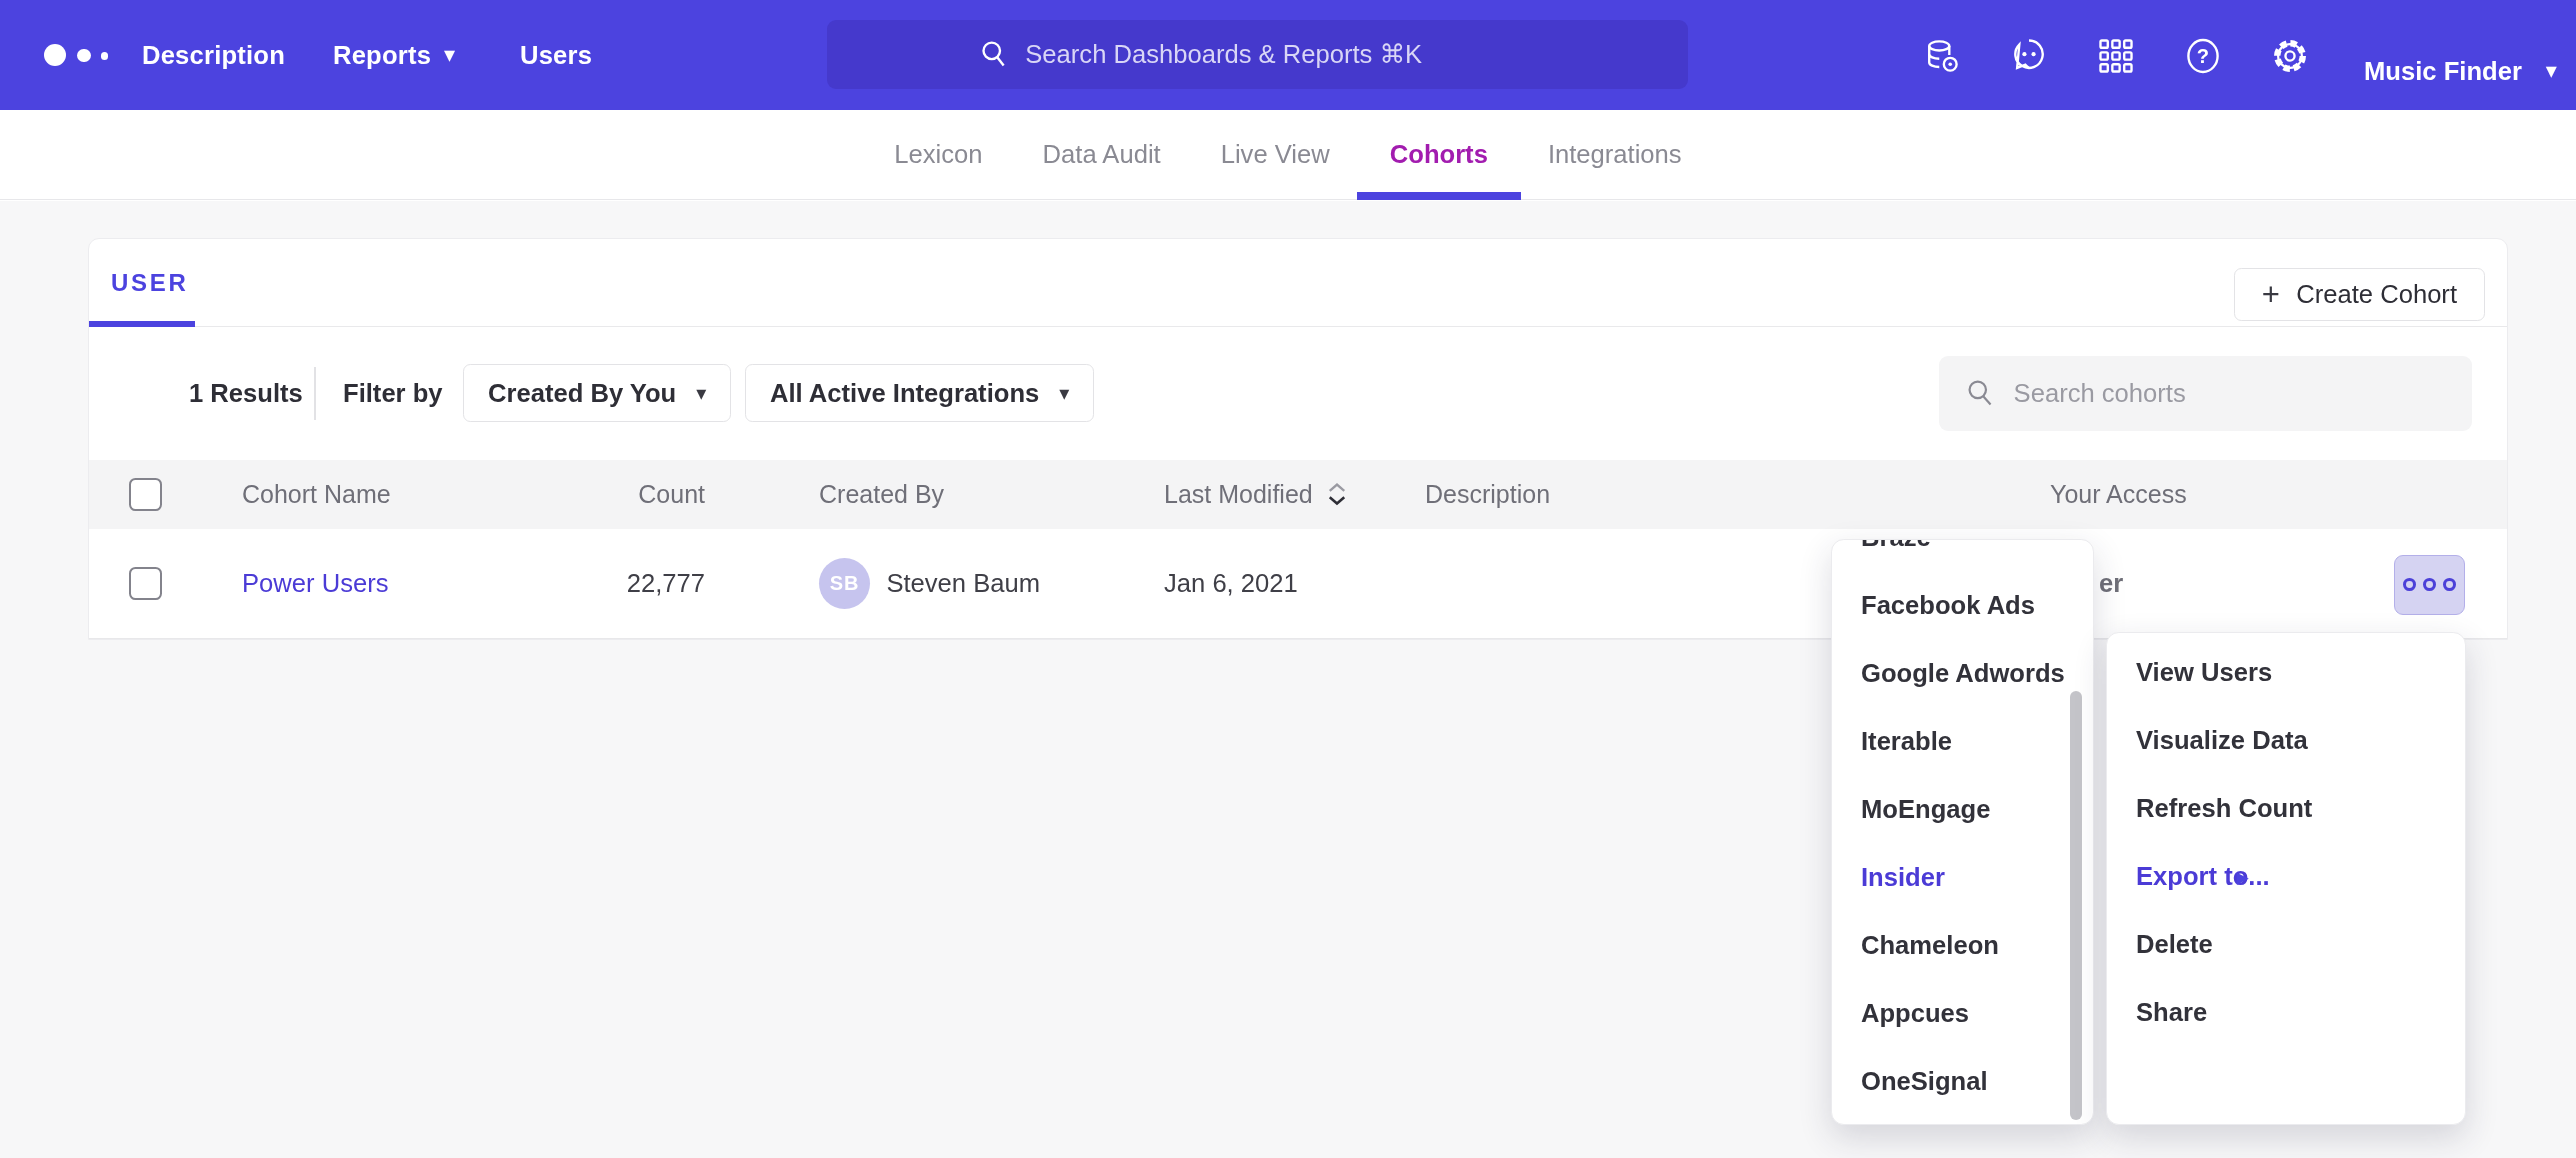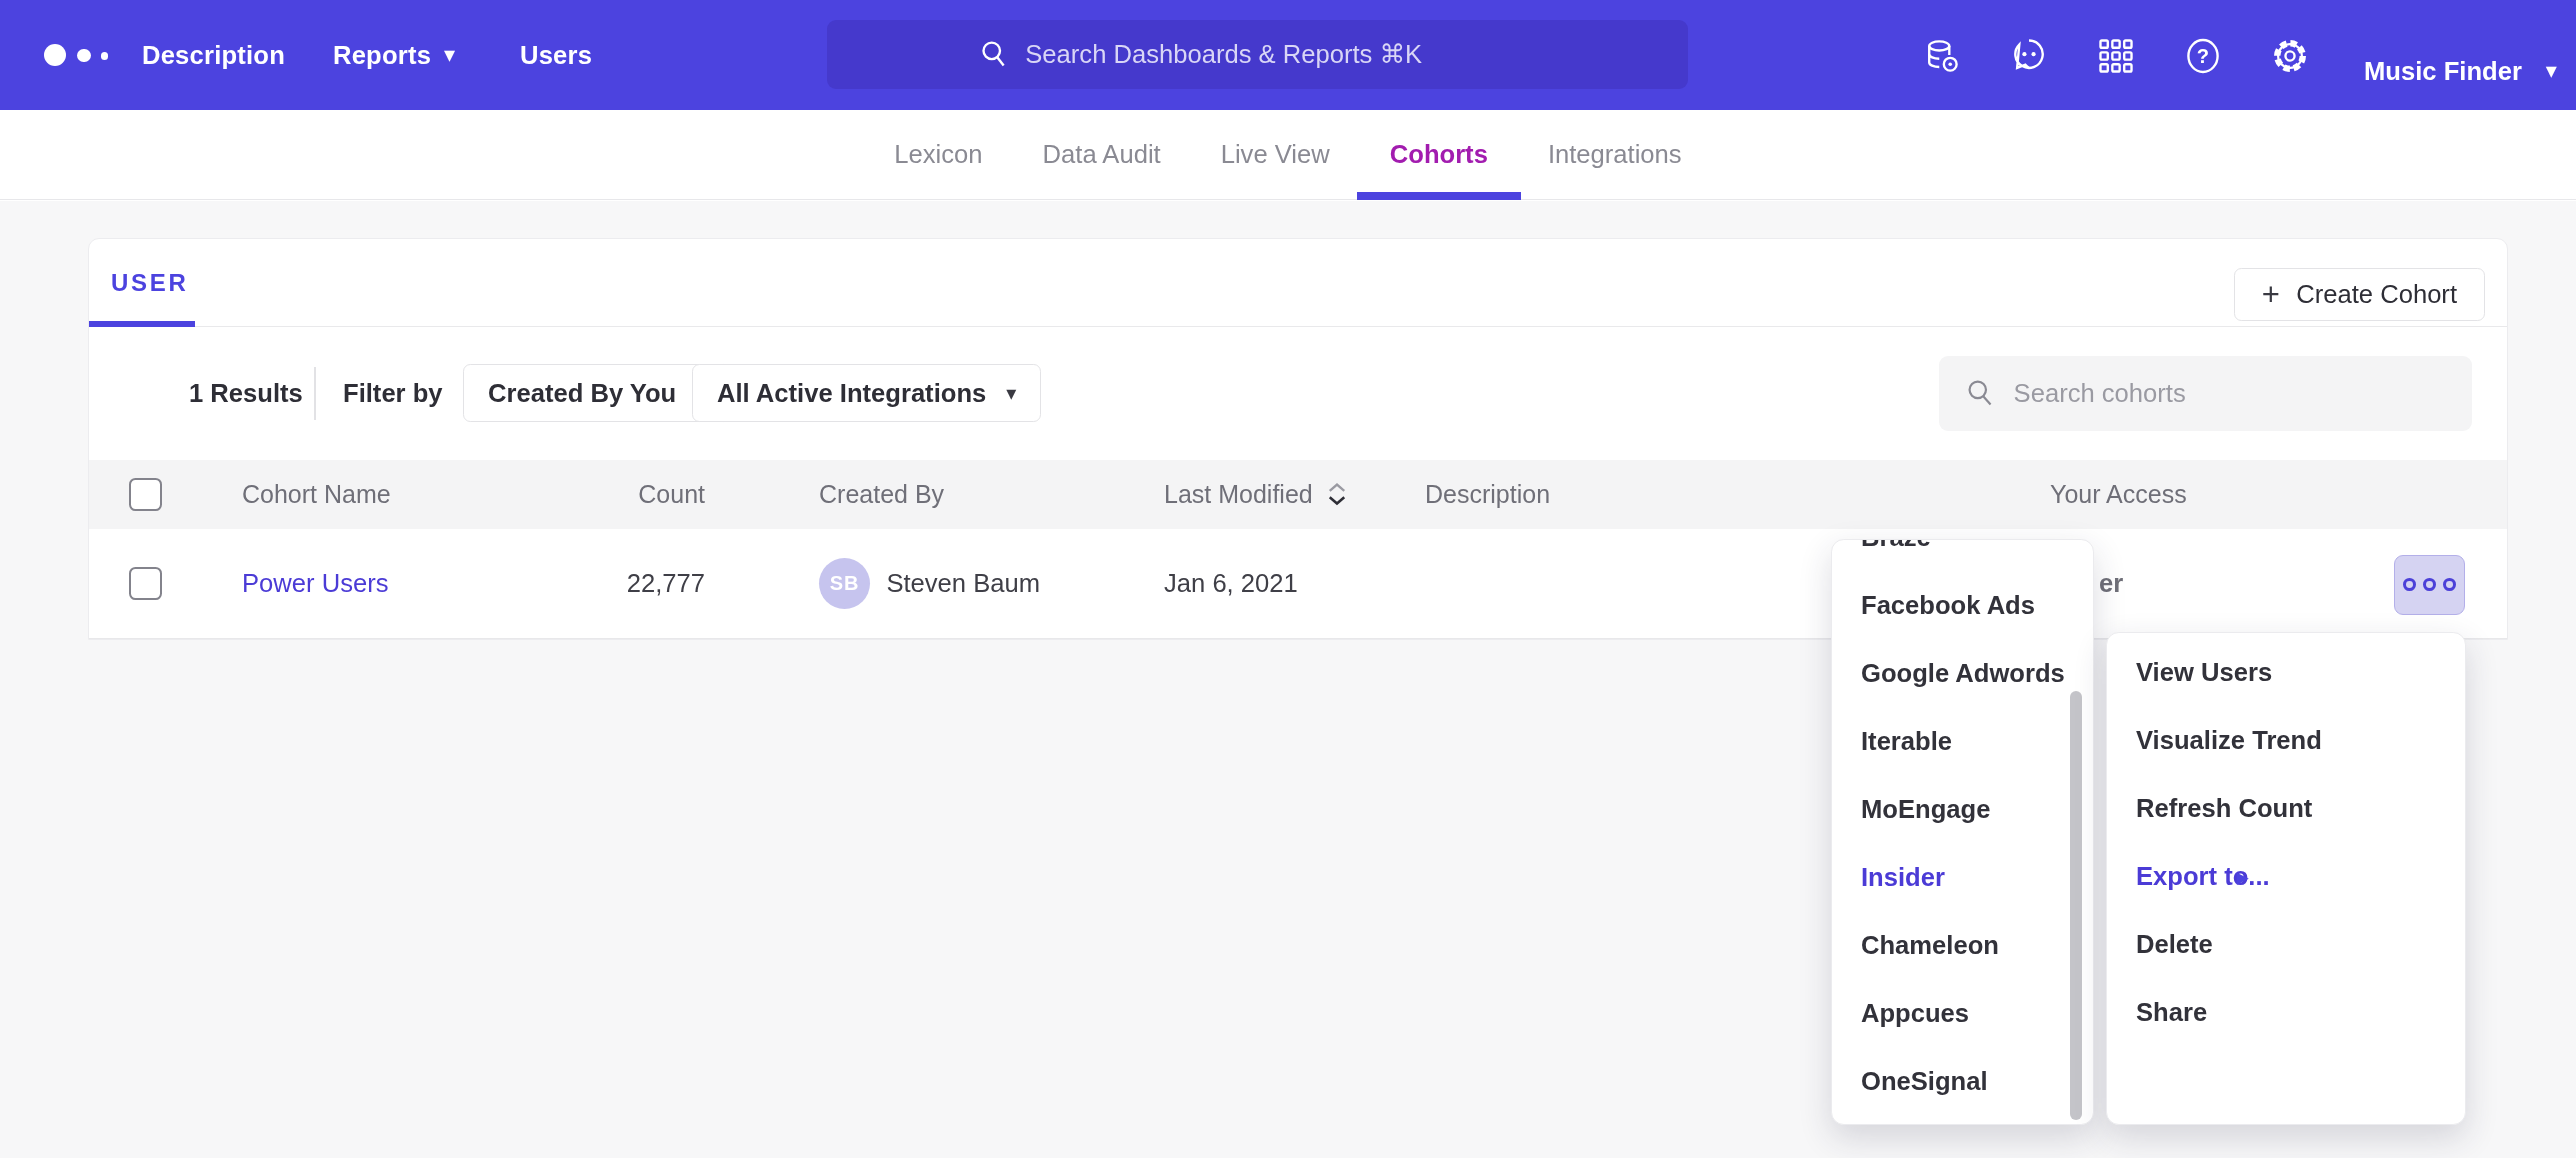--- a/index.html
+++ b/index.html
@@ -54,21 +54,21 @@
   
   .filterbar { position:absolute; left:0; top:88px; width:100%; height:133px; }
   .results { position:absolute; left:100px; top:0; height:133px; display:flex; align-items:center;
              font-size:25.6px; font-weight:600; color:#2E2E36; }
   .vdiv { position:absolute; left:225px; top:40px; width:1.8px; height:53px; background:#E2E2E5; }
   .filterby { position:absolute; left:254px; top:0; height:133px; display:flex; align-items:center;
               font-size:25.6px; font-weight:600; color:#2E2E36; }
   .filter-btn { position:absolute; top:37px; height:58px; padding:0 24px; background:#fff;
                 border:1.8px solid #E3E3E6; border-radius:7.3px; display:flex; align-items:center; gap:16.4px;
                 font-size:25.6px; font-weight:600; color:#2E2E36; cursor:pointer; }
-  .fb1 { left:374px; } .fb2 { left:603px; }
+  .fb1 { left:374px; } .fb2 { left:656px; }
   .filter-btn .caret { color:#3A3A42; font-size:20px; margin-left:3.7px; }
   .cohort-search { position:absolute; right:35px; top:29px; width:533px; height:75px; background:#F4F4F5;
                    border-radius:9px; display:flex; align-items:center; gap:18px; padding:0 25.6px; }
   .cohort-search input { background:transparent; border:none; outline:none; font-size:25.6px;
                    color:#55555e; width:402px; font-family:inherit; }
   .cohort-search input::placeholder { color:#9A9AA2; opacity:1; }
 
   
   .thead { position:absolute; left:0; top:221px; width:100%; height:69px; background:#F4F4F5;
            font-size:25px; color:#6F6F78; }
@@ -315,21 +315,21 @@
     </div>
     <div class="scrollbar"></div>
   </div>
 
   <div class="menu menu-actions">
     <div class="list">
       <div class="mitem">
           <span>View Users</span>
         </div>
       <div class="mitem">
-          <span>Visualize Trend</span>
+          <span>Visualize Data</span>
         </div>
       <div class="mitem">
           <span>Refresh Count</span>
         </div>
       <div class="mitem hl">
         <span>Export to...</span>
         <span class="submenu-arrow">▸</span>
       </div>
       <div class="mitem">
           <span>Delete</span>

